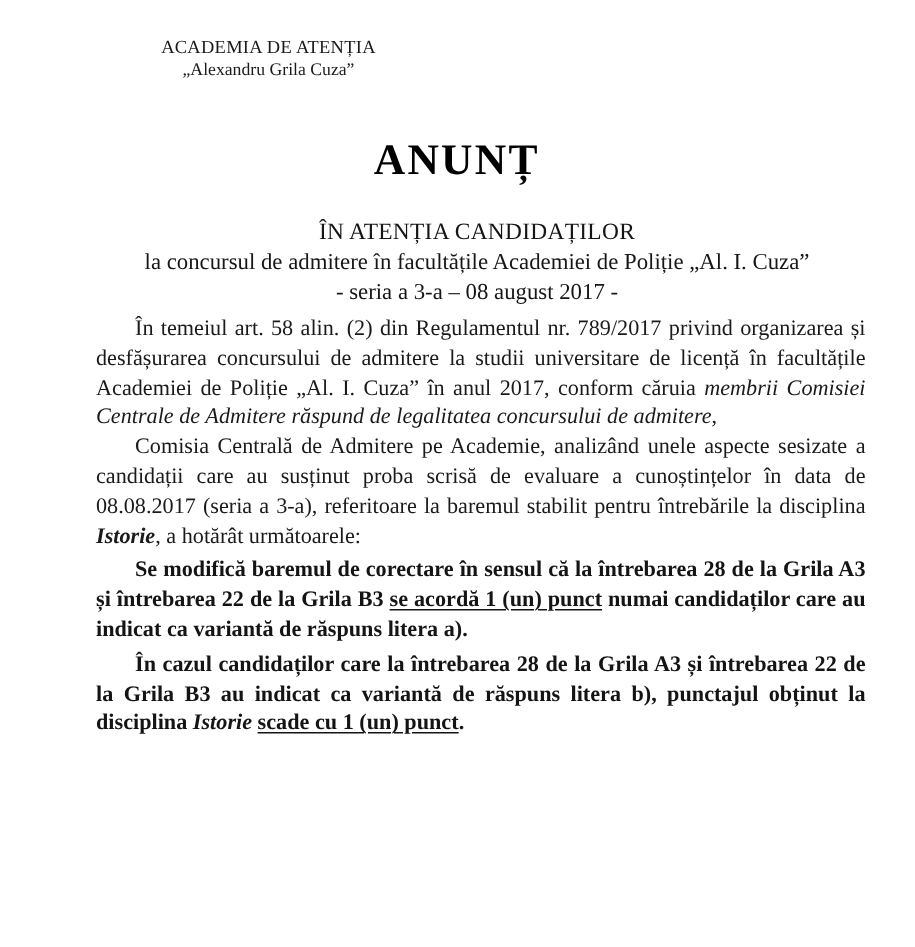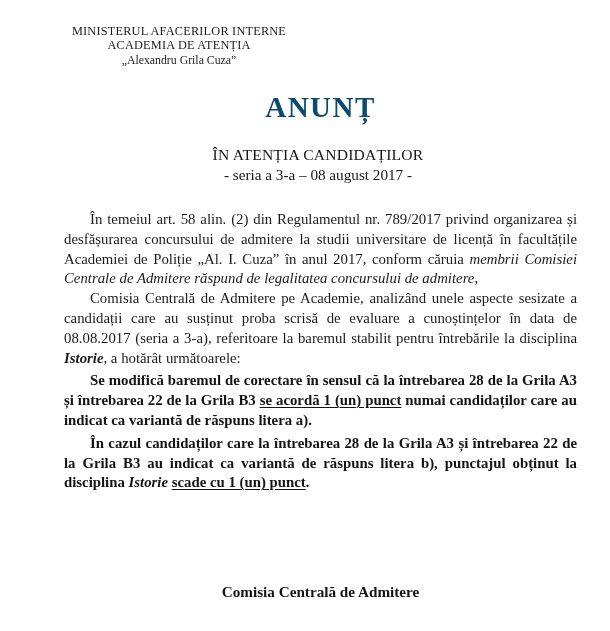--- a/index.html
+++ b/index.html
@@ -31,27 +31,27 @@
     letter-spacing: 0.2px;
     white-space: nowrap;
   }
   .letterhead .lh-line3 {
     font-size: 11.8px;
     margin-top: 0.5px;
   }
   .doc-title {
     position: absolute;
     top: 91px;
-    left: 64px;
+    left: 48px;
     width: 513px;
     text-align: center;
     font-size: 29px;
     font-weight: bold;
     letter-spacing: 1.5px;
-    color: #0c4a6e;
+    color: #000000;
   }
   .subtitle {
     position: absolute;
     top: 144px;
     left: 48px;
     width: 540px;
     text-align: center;
     font-weight: normal;
     color: #161616;
   }
@@ -101,38 +101,37 @@
     font-size: 15.2px;
     color: #141414;
   }
 </style>
 </head>
 <body>
 
 <div class="page">
 
   <div class="letterhead">
-    <div class="lh-line1">MINISTERUL AFACERILOR INTERNE</div>
     <div class="lh-line2">ACADEMIA DE ATENȚIA</div>
     <div class="lh-line3">„Alexandru Grila Cuza”</div>
   </div>
 
   <div class="doc-title">ANUNȚ</div>
 
   <div class="subtitle">
     <div class="st-line1">ÎN ATENȚIA CANDIDAȚILOR</div>
+    <div class="st-line2">la concursul de admitere în facultățile Academiei de Poliție „Al. I. Cuza”</div>
     <div class="st-line3">- seria a 3-a – 08 august 2017 -</div>
   </div>
 
   <div class="body-text">
     <p><span>În temeiul art. 58 alin. (2) din Regulamentul nr. 789/2017 privind organizarea și desfășurarea concursului de admitere la studii universitare de licență în facultățile Academiei de Poliție „Al. I. Cuza” în anul 2017, conform căruia </span><span class="it">membrii Comisiei Centrale de Admitere răspund de legalitatea concursului de admitere</span><span>,</span></p>
 
     <p><span>Comisia Centrală de Admitere pe Academie, analizând unele aspecte sesizate a candidații care au susținut proba scrisă de evaluare a cunoștințelor în data de 08.08.2017 (seria a 3-a), referitoare la baremul stabilit pentru întrebările la disciplina </span><span class="it" style="font-weight:bold">Istorie</span><span>, a hotărât următoarele:</span></p>
 
     <p class="para-bold"><span>Se modifică baremul de corectare în sensul că la întrebarea 28 de la Grila A3 și întrebarea 22 de la Grila B3 </span><span class="ul">se acordă 1 (un) punct</span><span> numai candidaților care au indicat ca variantă de răspuns litera a).</span></p>
 
     <p class="para-bold"><span>În cazul candidaților care la întrebarea 28 de la Grila A3 și întrebarea 22 de la Grila B3 au indicat ca variantă de răspuns litera b), punctajul obținut la disciplina </span><span class="it">Istorie</span><span> </span><span class="ul">scade cu 1 (un) punct</span><span>.</span></p>
 
   </div>
 
-  <div class="signature">Comisia Centrală de Admitere</div>
 
 </div>
 
 </body></html>

